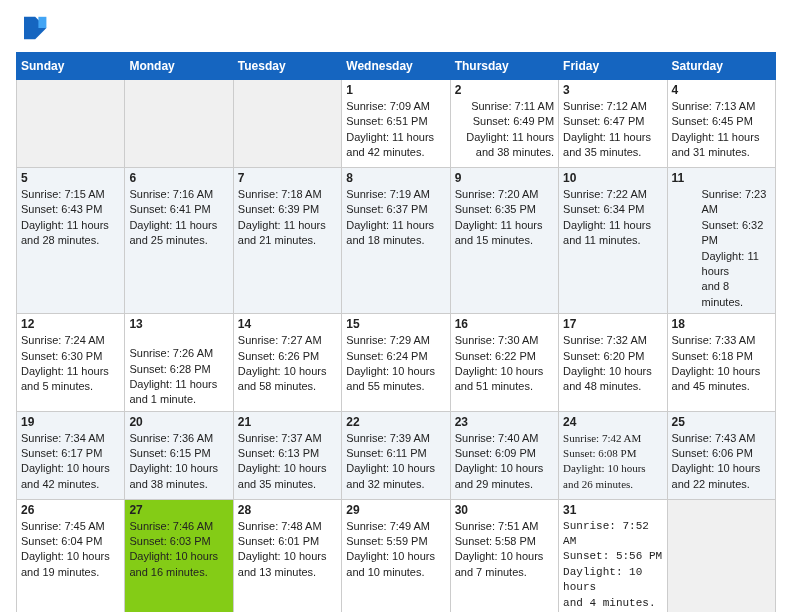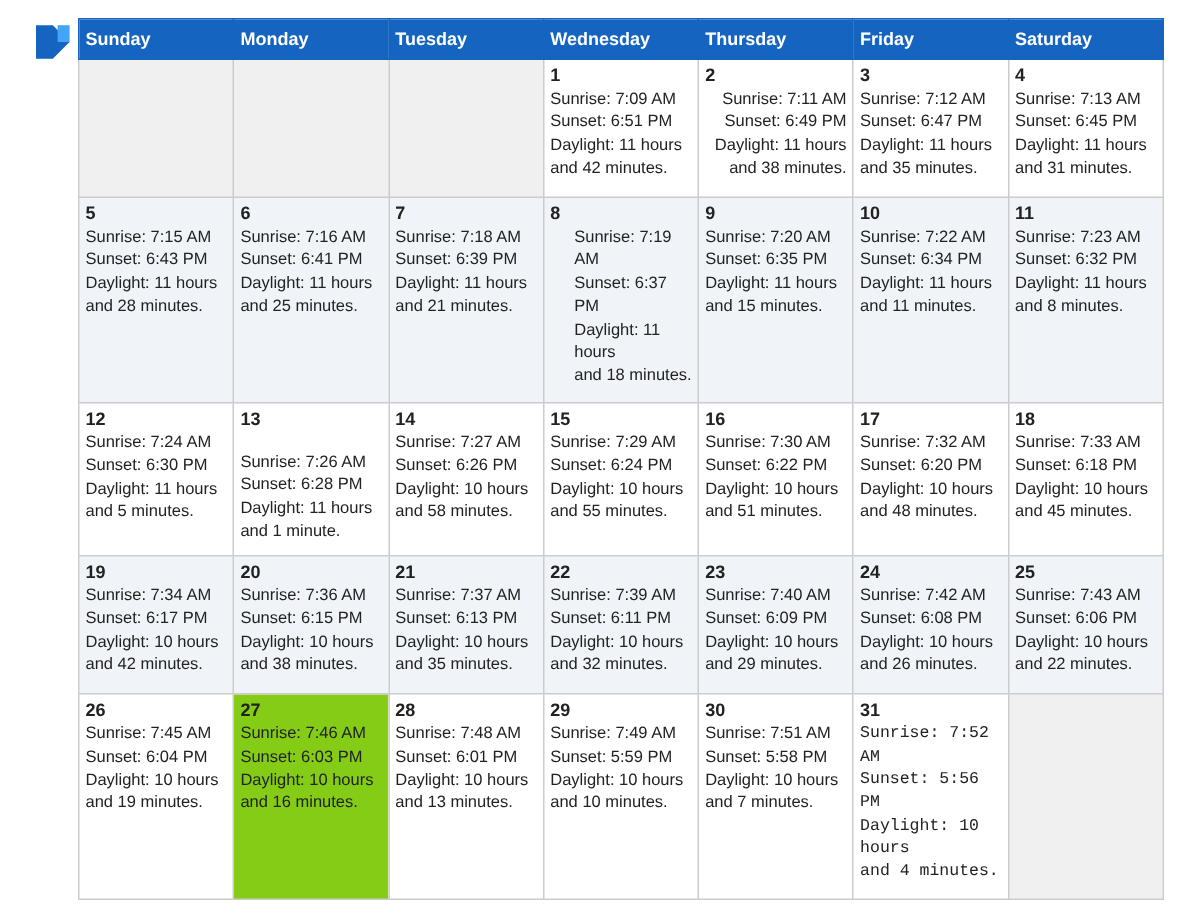--- a/index.html
+++ b/index.html
@@ -8,21 +8,21 @@
       background: #fff;
       width: 792px;
       height: 612px;
       overflow: hidden;
     }
     .page {
       width: 792px;
       height: 612px;
       padding: 12px 16px;
       display: flex;
-      flex-direction: row;
+      flex-direction: column;
     }
     .header {
       display: flex;
       justify-content: space-between;
       align-items: flex-start;
       margin-bottom: 8px;
     }
     .logo {
       display: flex;
       align-items: center;
@@ -181,42 +181,42 @@
           </td>
           <td style="background: rgb(240, 244, 248);">
             <span class="day-number">7</span>
             <div class="day-info" style="white-space: pre-line;">Sunrise: 7:18 AM
 Sunset: 6:39 PM
 Daylight: 11 hours
 and 21 minutes.</div>
           </td>
           <td style="background: rgb(240, 244, 248);">
             <span class="day-number">8</span>
-            <div class="day-info" style="white-space: pre-line; margin-left: 16px;">Sunrise: 7:19 AM
+            <div class="day-info" style="white-space: pre-line;">Sunrise: 7:19 AM
 Sunset: 6:37 PM
 Daylight: 11 hours
 and 18 minutes.</div>
           </td>
           <td style="background: rgb(240, 244, 248);">
             <span class="day-number">9</span>
             <div class="day-info" style="white-space: pre-line;">Sunrise: 7:20 AM
 Sunset: 6:35 PM
 Daylight: 11 hours
 and 15 minutes.</div>
           </td>
           <td style="background: rgb(240, 244, 248);">
             <span class="day-number">10</span>
             <div class="day-info" style="white-space: pre-line;">Sunrise: 7:22 AM
 Sunset: 6:34 PM
 Daylight: 11 hours
 and 11 minutes.</div>
           </td>
           <td style="background: rgb(240, 244, 248);">
             <span class="day-number">11</span>
-            <div class="day-info" style="white-space: pre-line;">Sunrise: 7:23 AM
+            <div class="day-info" style="white-space: pre-line; margin-left: 30px;">Sunrise: 7:23 AM
 Sunset: 6:32 PM
 Daylight: 11 hours
 and 8 minutes.</div>
           </td>
         </tr>
         <tr>
           <td style="background: rgb(255, 255, 255);">
             <span class="day-number">12</span>
             <div class="day-info" style="white-space: pre-line;">Sunrise: 7:24 AM
 Sunset: 6:30 PM
@@ -297,21 +297,21 @@
           </td>
           <td style="background: rgb(240, 244, 248);">
             <span class="day-number">23</span>
             <div class="day-info" style="white-space: pre-line;">Sunrise: 7:40 AM
 Sunset: 6:09 PM
 Daylight: 10 hours
 and 29 minutes.</div>
           </td>
           <td style="background: rgb(240, 244, 248);">
             <span class="day-number">24</span>
-            <div class="day-info" style="white-space: pre-line;">Sunrise: 7:42 AM
+            <div class="day-info" style="white-space: pre-line; font-family: Liberation Serif, serif;">Sunrise: 7:42 AM
 Sunset: 6:08 PM
 Daylight: 10 hours
 and 26 minutes.</div>
           </td>
           <td style="background: rgb(240, 244, 248);">
             <span class="day-number">25</span>
             <div class="day-info" style="white-space: pre-line;">Sunrise: 7:43 AM
 Sunset: 6:06 PM
 Daylight: 10 hours
 and 22 minutes.</div>

